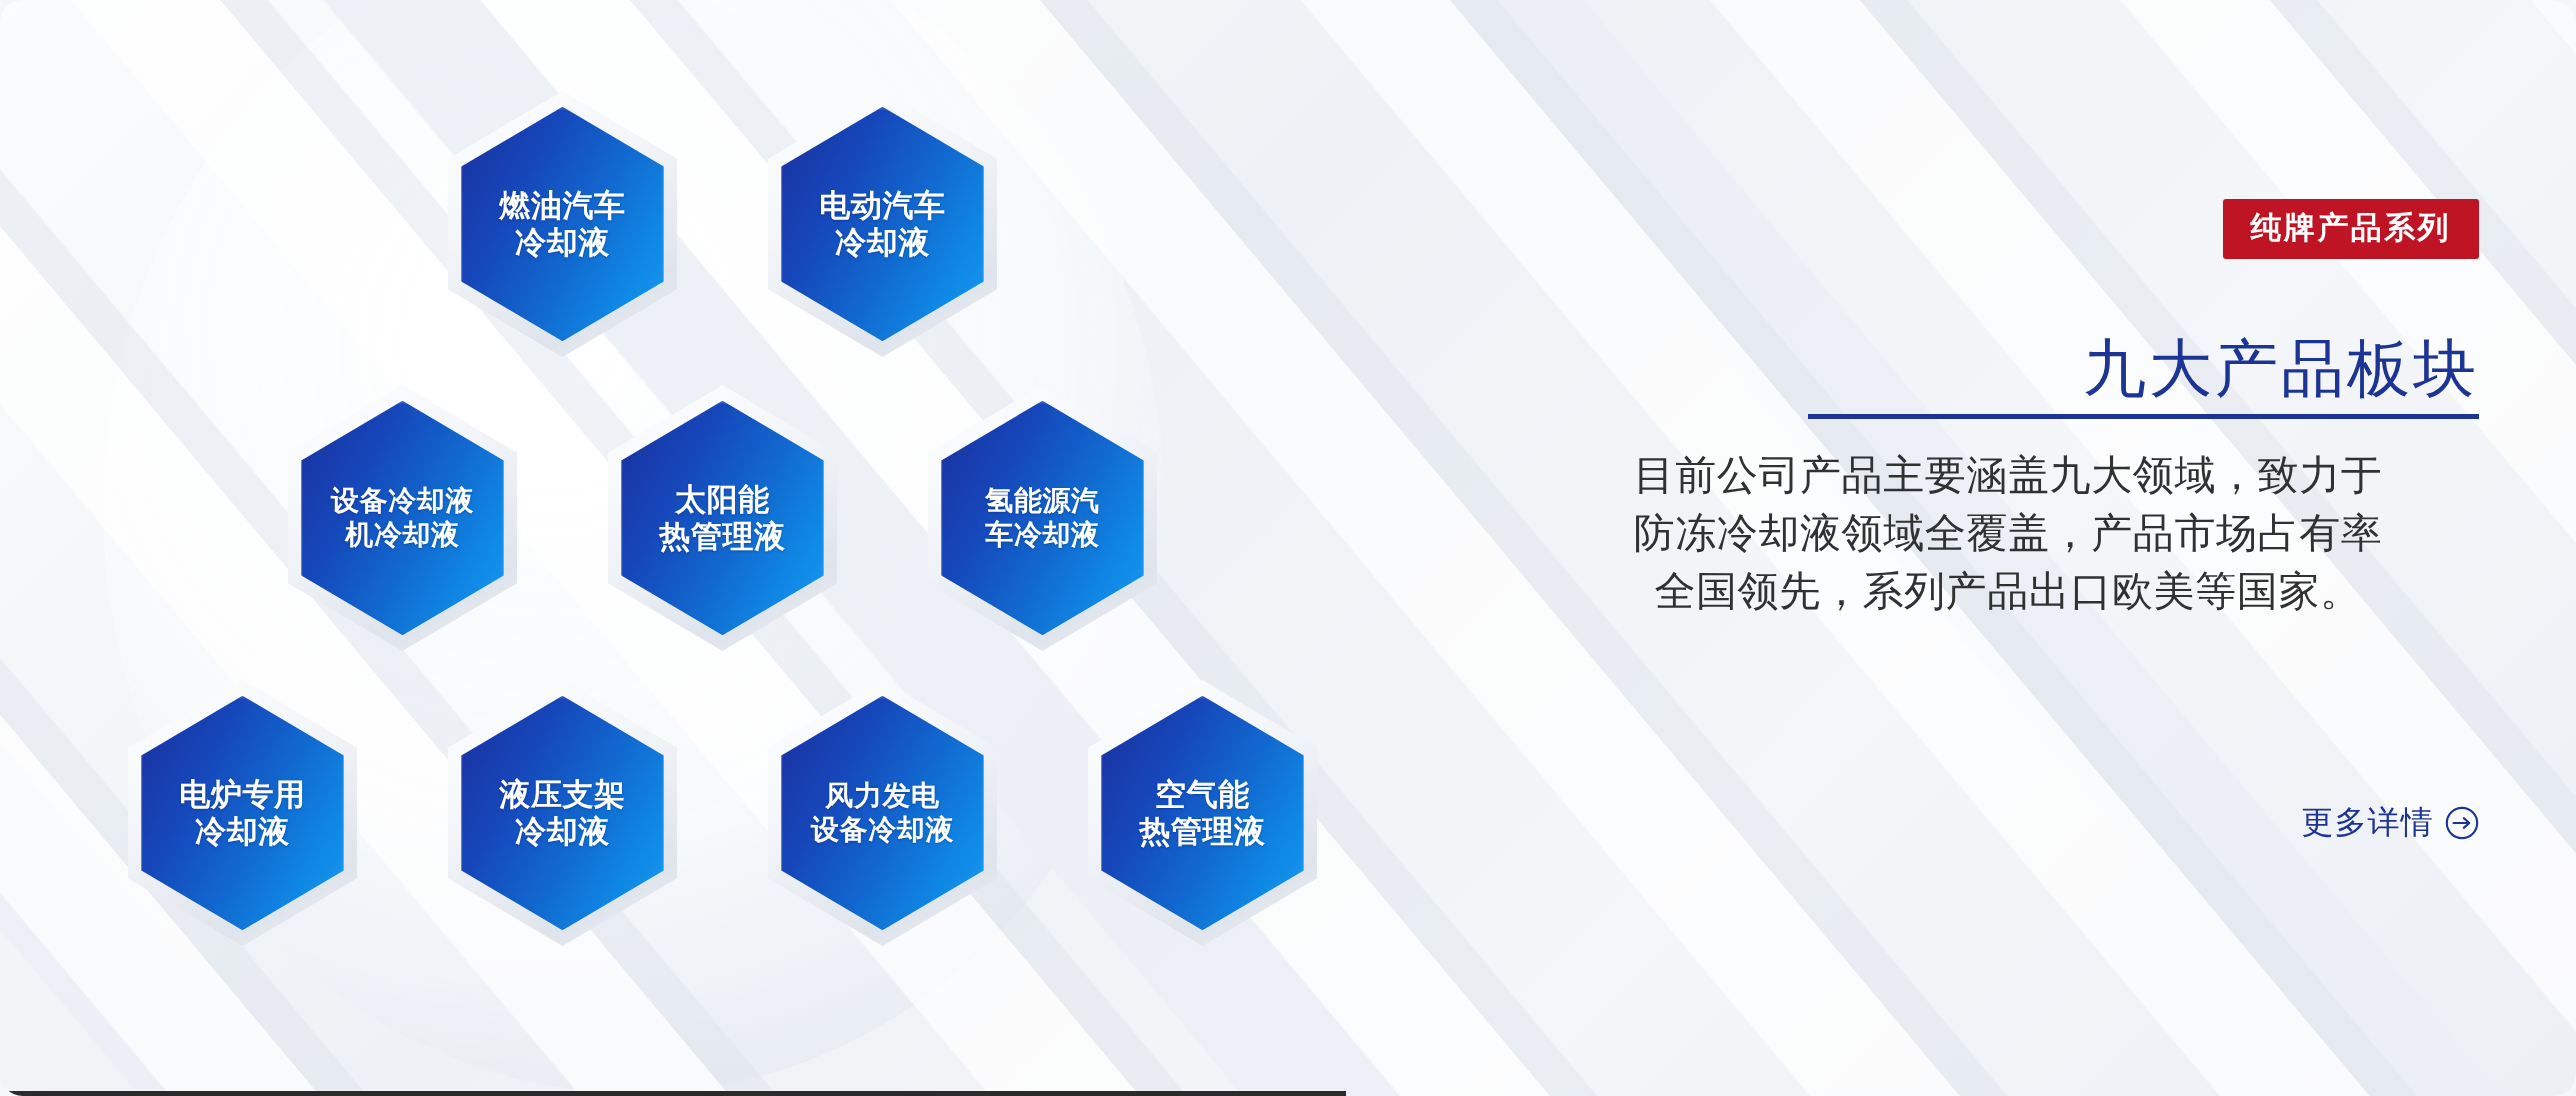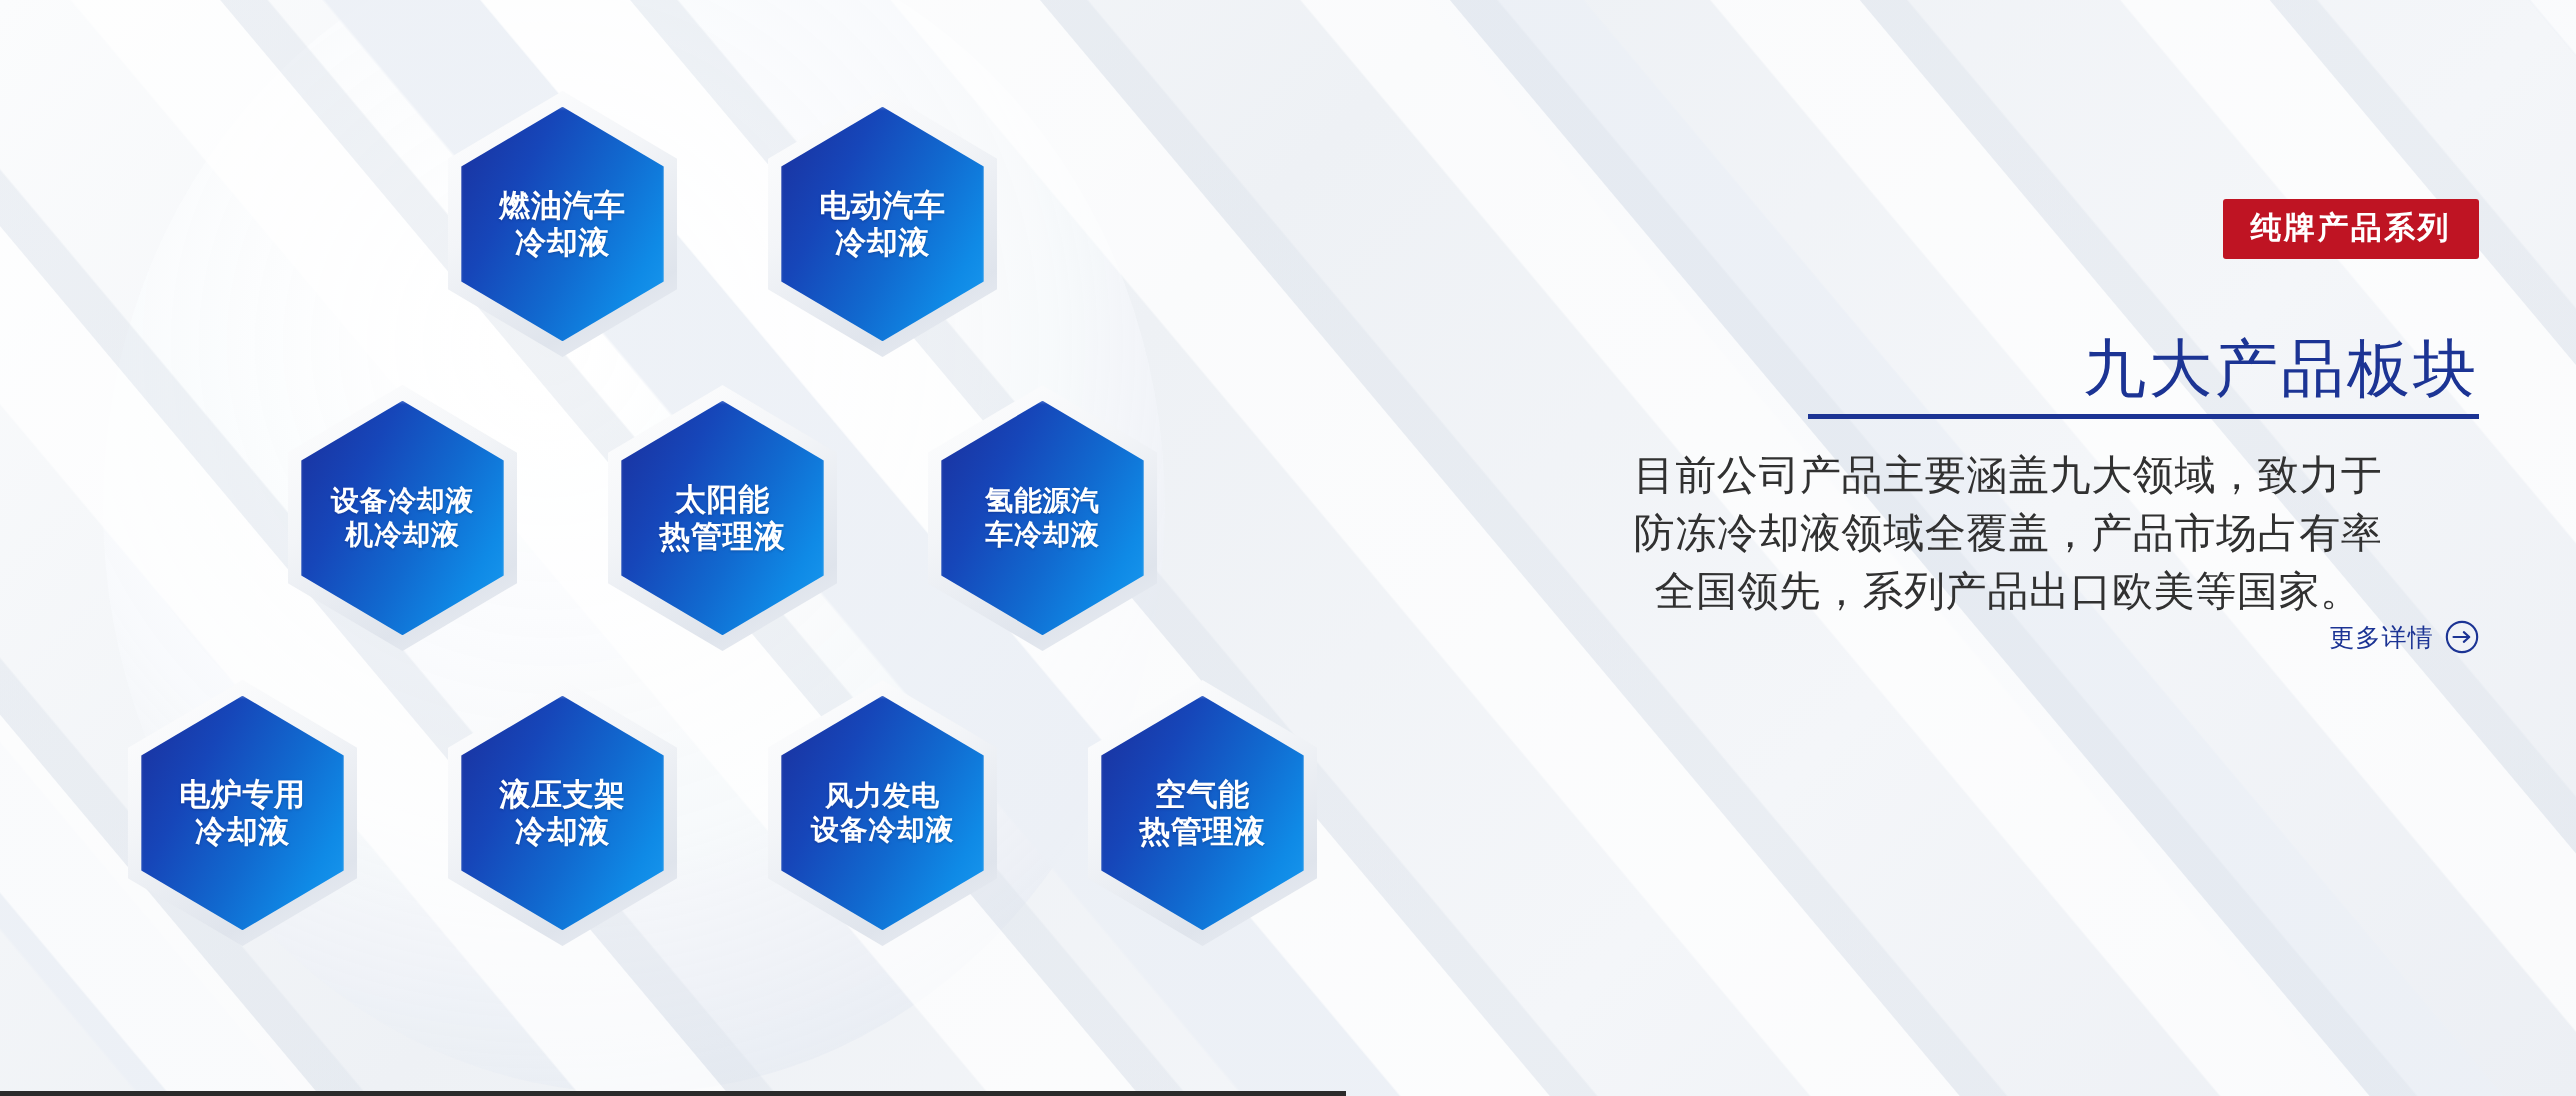--- a/index.html
+++ b/index.html
@@ -9,20 +9,21 @@
     font-family:"Liberation Sans","DejaVu Sans",sans-serif;
     background:#f4f6f9;
   }
 
   .stage {
     position:relative;
     width:2576px; height:1096px;
     background:
       linear-gradient(135deg,#fbfcfd 0%,#eef1f5 40%,#f4f6f9 70%,#eceff4 100%);
     overflow:hidden;
+    border-radius:23px;
   }
 
   
   .bg-streaks {
     position:absolute; inset:-10%;
     background:repeating-linear-gradient(
       50deg,
       rgba(255,255,255,0) 0px,
       rgba(255,255,255,0) 84px,
       rgba(255,255,255,0.85) 86px,
@@ -140,26 +141,27 @@
   .panel-body {
     margin-top:26.6px;
     color:#313131;
     font-size:41px;
     line-height:1.42;
     text-align:center;
     letter-spacing:0.6px;
   }
   .panel-body p { white-space:nowrap; }
   .more-link {
+    margin-top:181px;
     display:flex;
     align-items:center;
     justify-content:flex-end;
     gap:11px;
     color:#1c3494;
-    font-size:25px;
+    font-size:32px;
     letter-spacing:1.2px;
     cursor:pointer;
   }
   .arrow-circle {
     width:34px; height:34px;
     display:inline-block;
   }
 </style>
 </head>
 <body>

